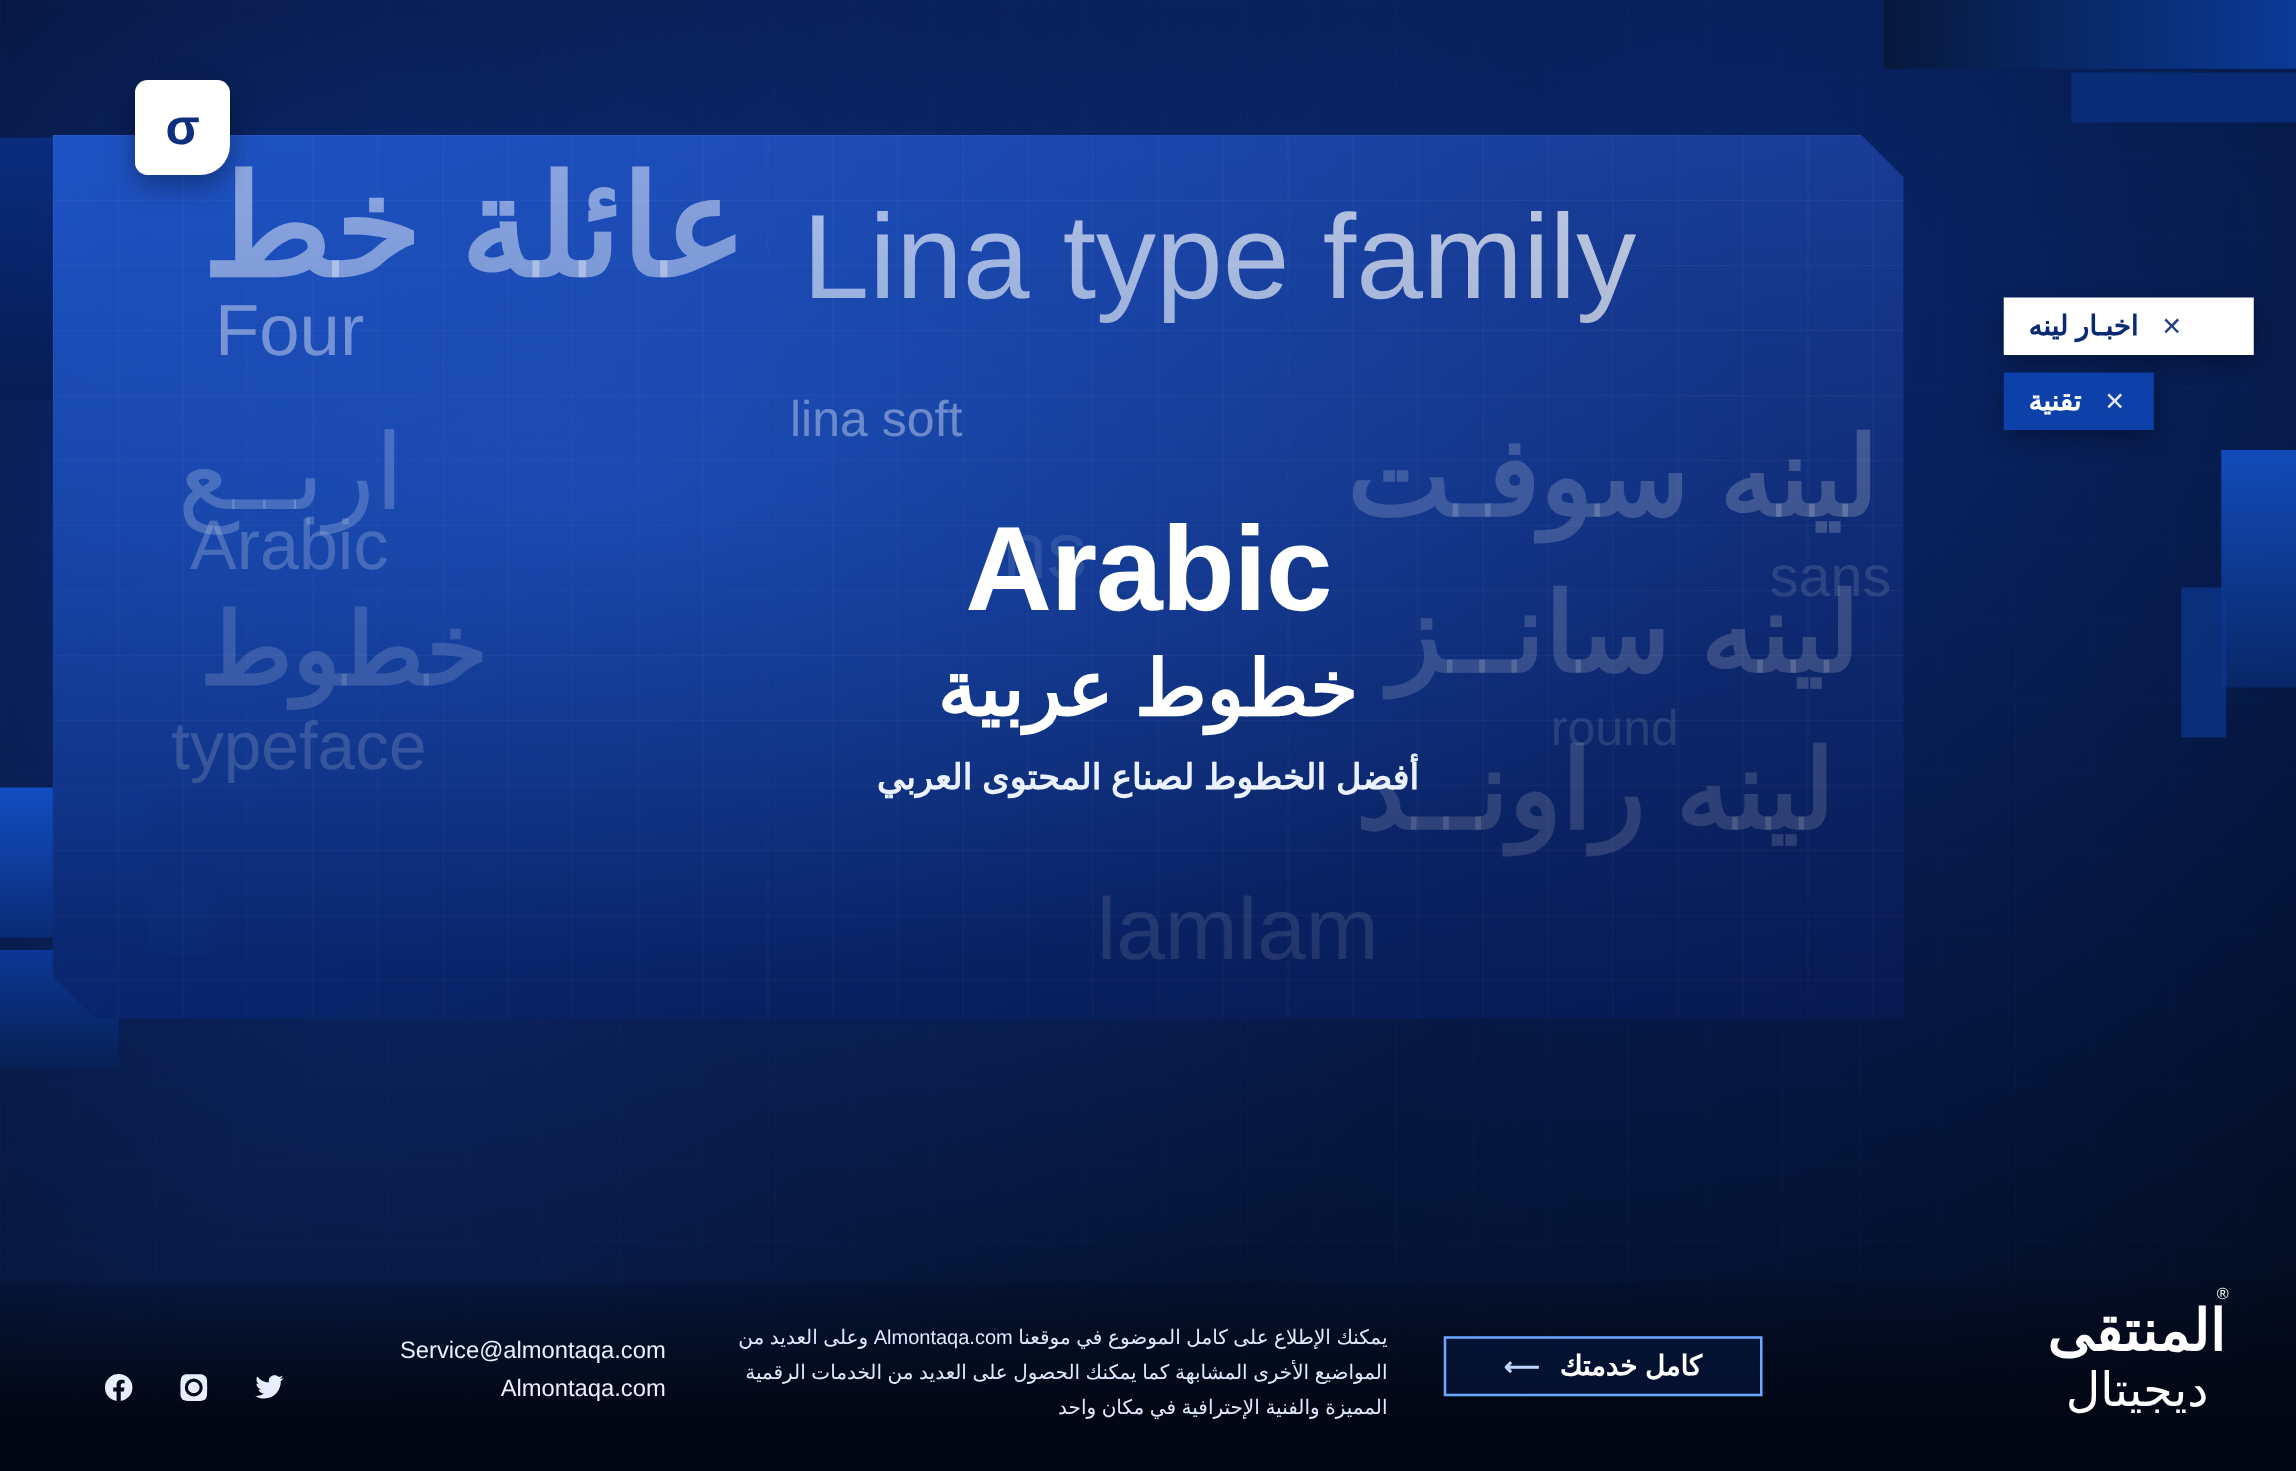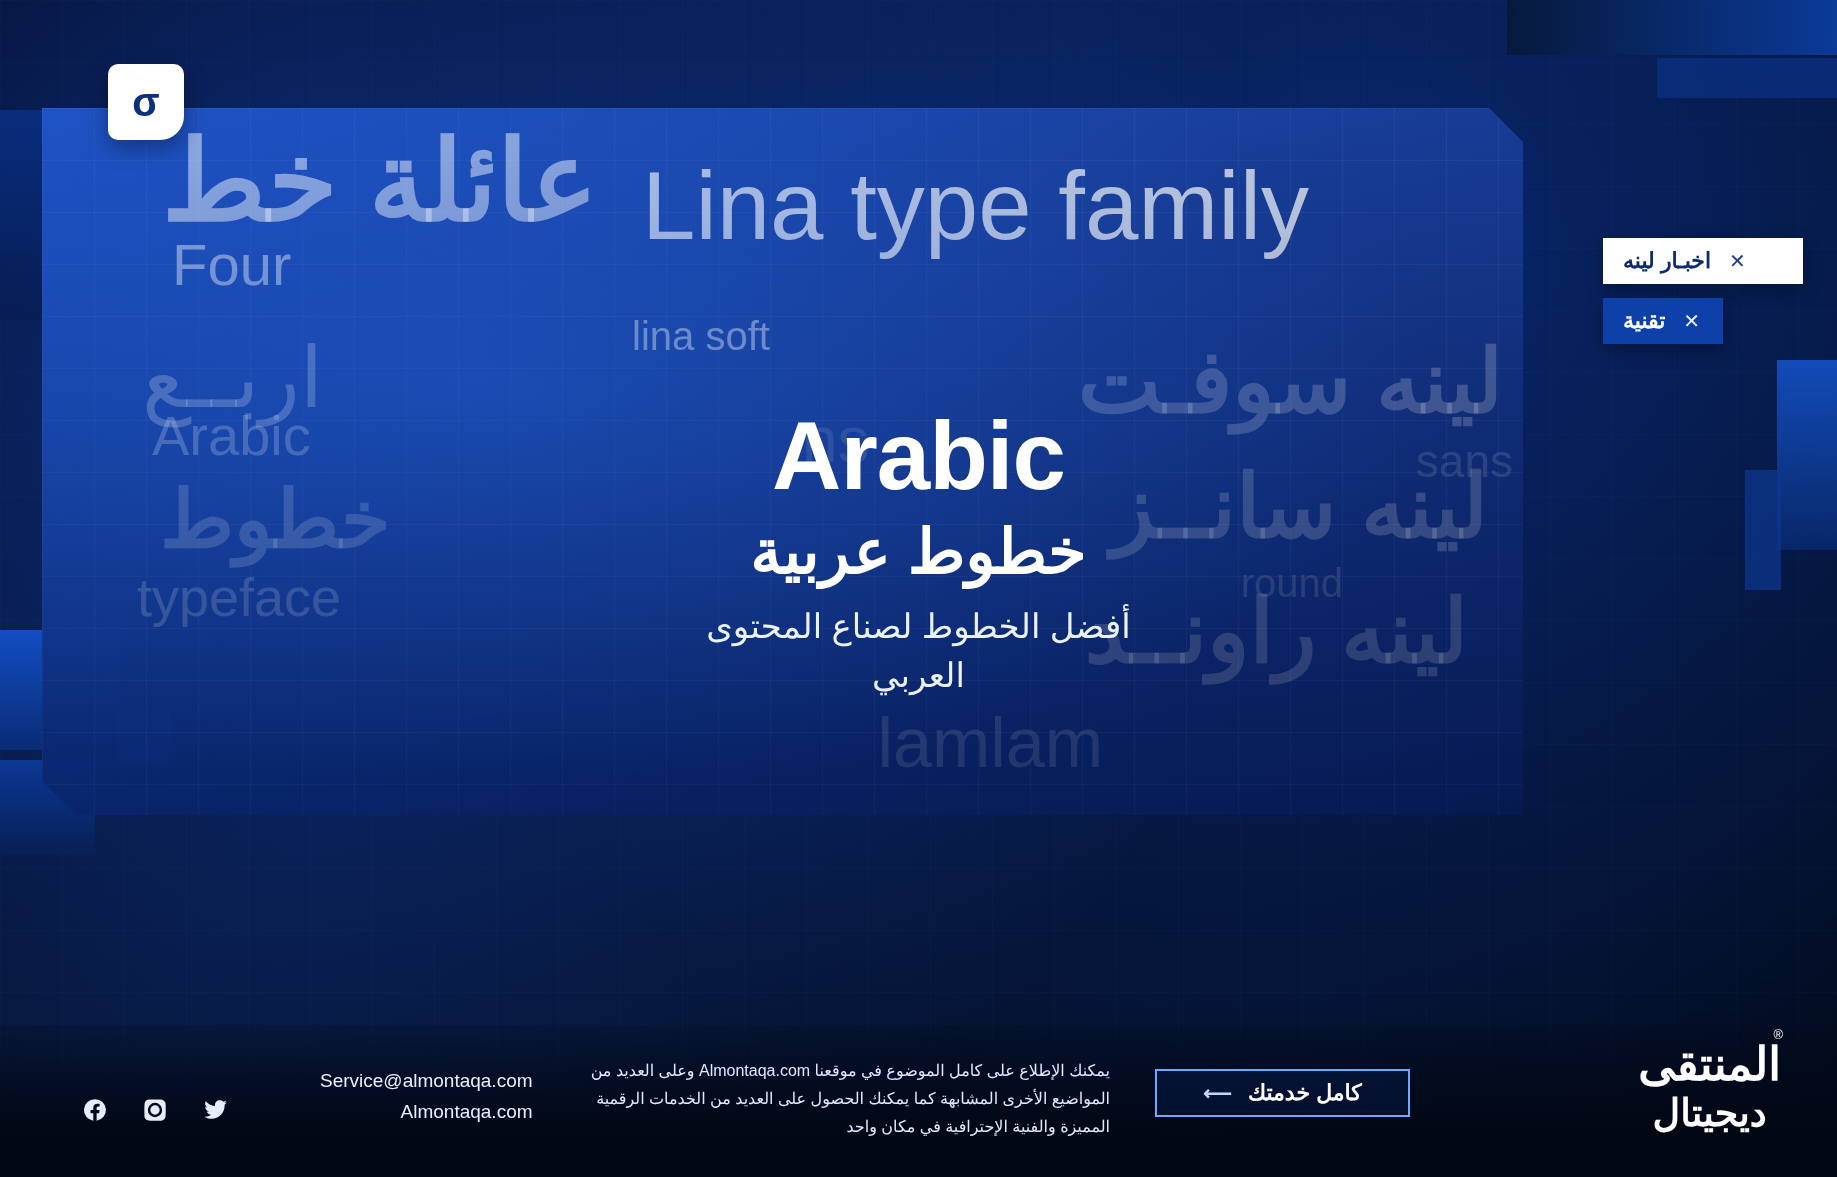--- a/index.html
+++ b/index.html
@@ -102,21 +102,21 @@
   .title-en {
     font-size: 96px; font-weight: 700; color: #ffffff; letter-spacing: -1px; line-height: 1;
   }
   .title-ar {
     margin-top: 14px;
     font-size: 62px; font-weight: 700; color: #ffffff; line-height: 1.1;
     direction: rtl;
   }
   .subtitle {
     margin-top: 16px;
-    font-size: 34px; font-weight: 400; color: #eaf1ff; line-height: 1.45;
+    font-size: 28px; font-weight: 700; color: #eaf1ff; line-height: 1.45;
     direction: rtl;
   }
 
   
   .logo-badge {
     position: absolute; left: 108px; top: 64px; width: 76px; height: 76px;
     background: #ffffff;
     border-radius: 10px 10px 24px 10px;
     display: flex; align-items: center; justify-content: center;
     z-index: 8;
@@ -171,21 +171,21 @@
     display: flex; align-items: center; justify-content: center; gap: 16px;
     direction: rtl; cursor: pointer;
   }
   .cta .arrow { font-size: 20px; color: #bed6ff; }
 
   .brand {
     position: absolute; right: 56px; bottom: 40px;
     text-align: center; direction: rtl; color: #ffffff;
   }
   .brand .b1 { font-size: 46px; font-weight: 700; letter-spacing: 1px; line-height: 1; }
-  .brand .b2 { font-size: 38px; font-weight: 700; letter-spacing: 6px; line-height: 1.2; margin-top: 4px; }
+  .brand .b2 { font-size: 38px; font-weight: 400; letter-spacing: 6px; line-height: 1.2; margin-top: 4px; }
   .brand .reg { position: absolute; right: -2px; top: -14px; font-size: 13px; }
 </style>
 </head>
 <body>
 
 <div class="stage">
 
   <div class="deco grid-lines"></div>
   <div class="deco bar-l1"></div>
   <div class="deco bar-l2"></div>

